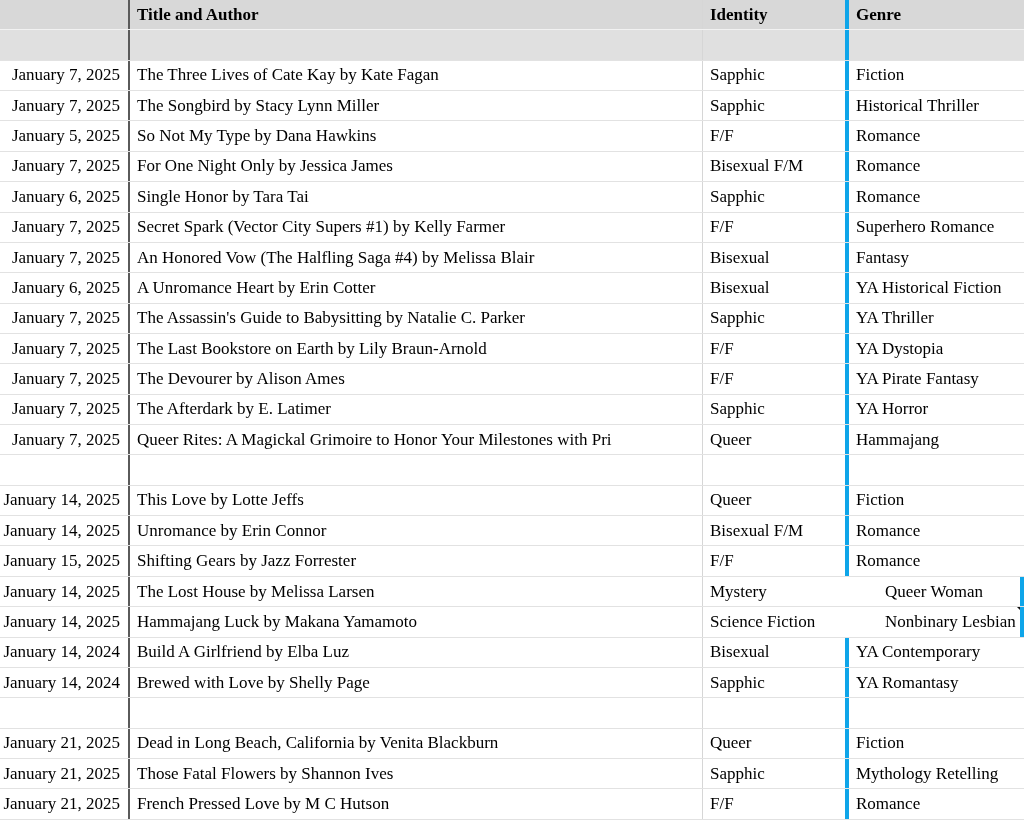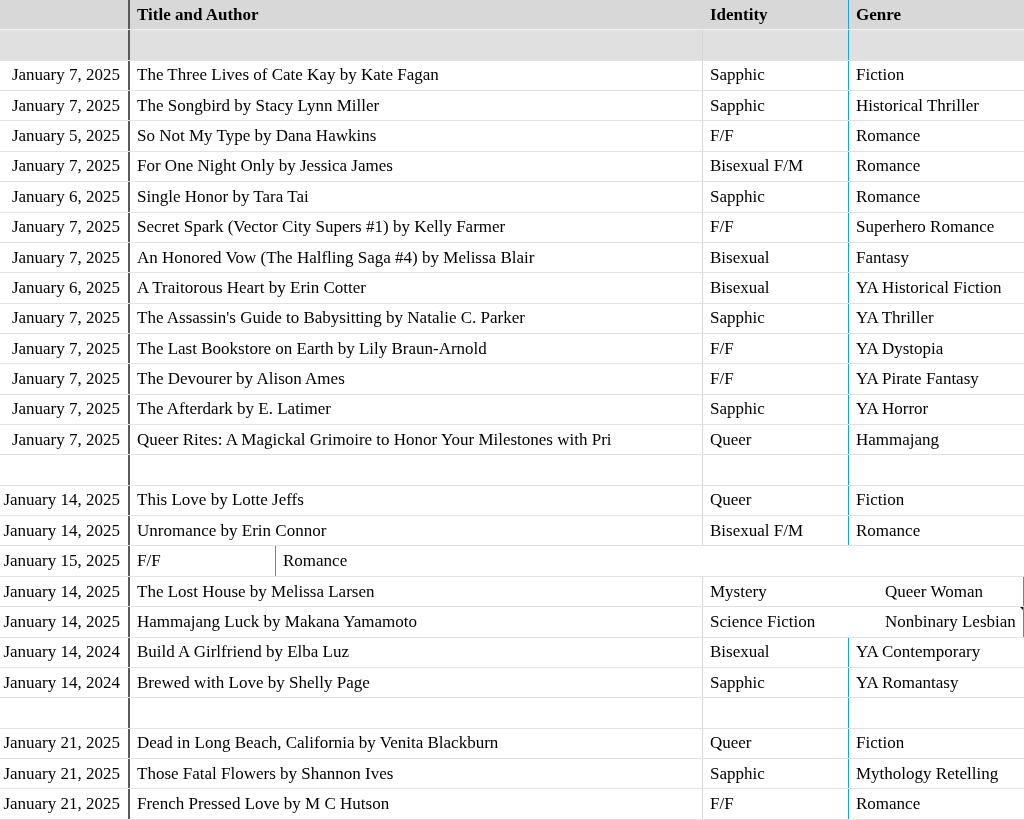--- a/index.html
+++ b/index.html
@@ -54,21 +54,21 @@
   .cell.c-title{
     width:573px;
     flex:none;
     padding-left:7px;
     border-right:1px solid #d6d6d6;
   }
   .cell.c-identity{
     width:146px;
     flex:none;
     padding-left:7px;
-    border-right:1px solid #0ea5e9;
+    border-right:4px solid #0ea5e9;
   }
   .cell.c-genre{
     flex:1;
     padding-left:7px;
   }
   .note{
     position:absolute;
     top:-4px;
     right:0;
     width:0;height:0;
@@ -208,21 +208,21 @@
           </div>
     <div class="cell c-genre">
             <span>Fantasy</span>
           </div>
   </div>
         <div class="row">
     <div class="cell c-date">
             <span>January 6, 2025</span>
           </div>
     <div class="cell c-title">
-            <span>A Traitorous Heart by Erin Cotter</span>
+            <span>A Unromance Heart by Erin Cotter</span>
           </div>
     <div class="cell c-identity">
             <span>Bisexual</span>
           </div>
     <div class="cell c-genre">
             <span>YA Historical Fiction</span>
           </div>
   </div>
         <div class="row">
     <div class="cell c-date">
@@ -332,20 +332,23 @@
     <div class="cell c-identity">
             <span>Bisexual F/M</span>
           </div>
     <div class="cell c-genre">
             <span>Romance</span>
           </div>
   </div>
         <div class="row">
     <div class="cell c-date">
             <span>January 15, 2025</span>
+          </div>
+    <div class="cell c-title">
+            <span>Shifting Gears by Jazz Forrester</span>
           </div>
     <div class="cell c-identity">
             <span>F/F</span>
           </div>
     <div class="cell c-genre">
             <span>Romance</span>
           </div>
   </div>
         <div class="row">
     <div class="cell c-date">

